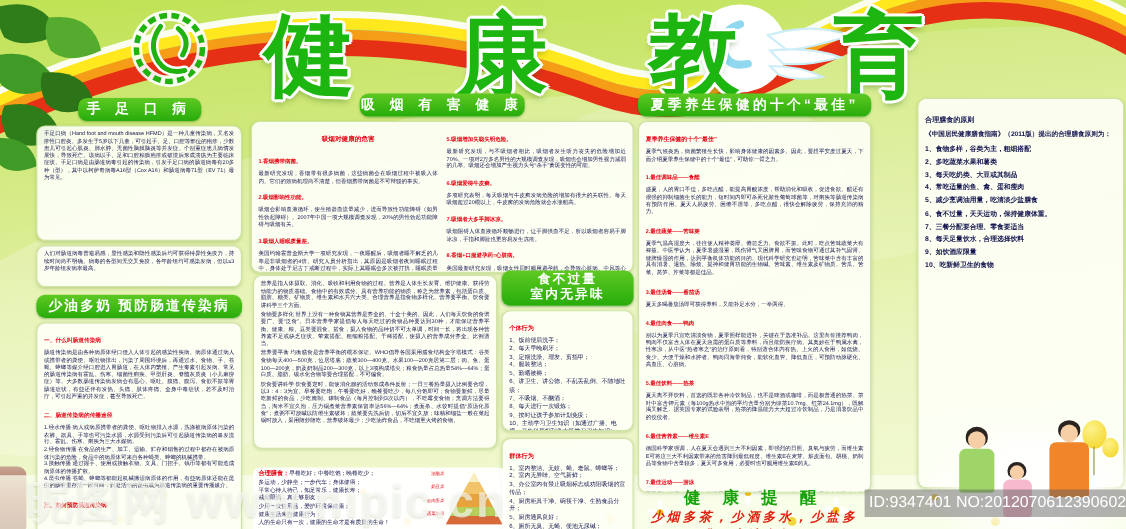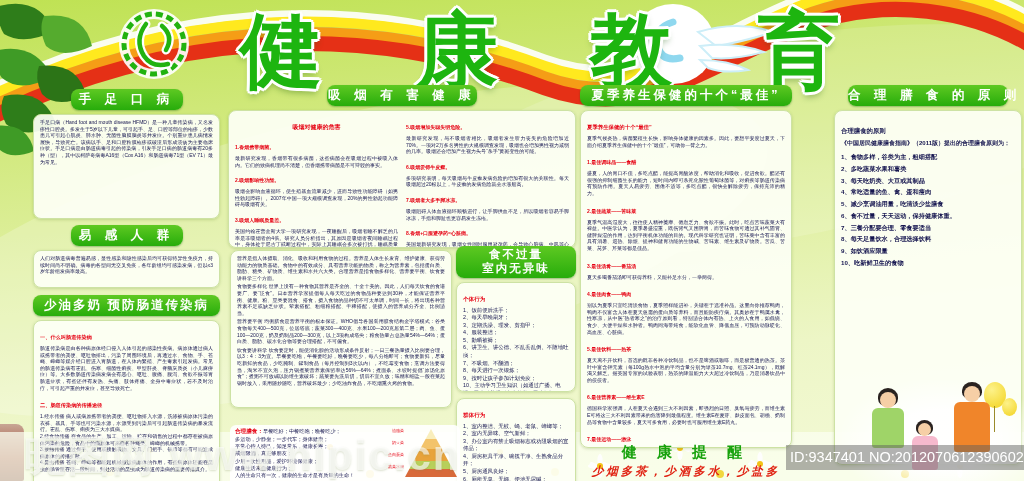--- a/index.html
+++ b/index.html
@@ -138,21 +138,20 @@
     <circle cx="905" cy="52" r="4" fill="#f0d020" opacity="0.85"></circle>
   </svg>
 
   <div class="edgeart"></div>
 
   <div class="col" style="left:33px;width:187px;">
     <div class="pill small">手 足 口 病</div>
     <div class="card" style="margin-top:4px;height:95px;">
       <p class="body">手足口病（Hand foot and mouth disease HFMD）是一种儿童传染病，又名发疹性口腔炎。多发生于5岁以下儿童，可引起手、足、口腔等部位的疱疹，少数患儿可引起心肌炎、肺水肿、无菌性脑膜脑炎等并发症。个别重症患儿病情发展快，导致死亡。该病以手、足和口腔粘膜疱疹或破溃后形成溃疡为主要临床症状。手足口病是由肠道病毒引起的传染病，引发手足口病的肠道病毒有20多种（型），其中以柯萨奇病毒A16型（Cox A16）和肠道病毒71型（EV 71）最为常见。</p>
     </div>
-    <div class="pill small" style="margin-top:6px;">易 感 人 群</div>
     <div class="card" style="margin-top:4px;height:28px;">
       <p class="body">人们对肠道病毒普遍易感，显性感染和隐性感染后均可获得特异性免疫力，持续时间尚不明确。病毒的各型间无交叉免疫，各年龄组均可感染发病，但以≤3岁年龄组发病率最高。</p>
     </div>
     <div class="pill" style="margin-top:7px;letter-spacing:2px;">少油多奶  预防肠道传染病</div>
     <div class="card" style="margin-top:4px;height:240px;">
       <p class="item"><span class="redh" style="font-size:5.2px;">一、什么叫肠道传染病</span></p>
       <p class="body">肠道传染病是由各种病原体经口侵入人体引起的感染性疾病。病原体通过病人或携带者的粪便、呕吐物排出，污染了周围环境后，再通过水、食物、手、苍蝇、蟑螂等媒介经口腔进入胃肠道，在人体内繁殖、产生毒素引起发病。常见的肠道传染病有霍乱、伤寒、细菌性痢疾、甲型肝炎、脊髓灰质炎（小儿麻痹症）等。大多数肠道传染病发病会有恶心、呕吐、腹痛、腹泻、食欲不振等胃肠道症状，有些还伴有发热、头痛、肢体疼痛、全身中毒症状，若不及时治疗，可引起严重的并发症，甚至导致死亡。</p>
       <p class="item" style="margin-top:2px;"><span class="redh" style="font-size:5.2px;">二、肠道传染病的传播途径</span></p>
       <p class="body">1.经水传播 病人或病原携带者的粪便、呕吐物排入水源，洗涤被病原体污染的衣裤、器具、手等也可污染水源，水源受到污染后可引起肠道传染病的暴发流行。霍乱、伤寒、痢疾为三大水媒病。
 2.经食物传播 在食品的生产、加工、运输、贮存和销售的过程中都存在被病原体污染的危险，食品中的病原体可来自各种蝇类、蟑螂的机械携带。
@@ -270,21 +269,20 @@
 
     </div>
     <div class="reminder">
       <div class="rem-title">健 康 提 醒</div>
       <div class="rem-line">少烟多茶，少酒多水，少盐多醋，少油多奶，</div>
 
     </div>
   </div>
 
   <div class="col" style="left:834px;width:188px;">
-    <div class="pill" style="width:160px;margin:0 auto;">合 理 膳 食 的 原 则</div>
     <div class="card" style="margin-top:4px;height:345px;">
       <p class="item" style="margin-top:4px;"><span style="font-weight:bold;font-size:6.4px;color:#15154f;">合理膳食的原则</span></p>
       <p style="font-weight:bold;font-size:6px;color:#15154f;margin:0 0 3px 0;">《中国居民健康膳食指南》（2011版）提出的合理膳食原则为：</p>
       <ul class="ilist" style="font-size:6.2px;font-weight:bold;line-height:1.9;">
         <li>1、食物多样，谷类为主，粗细搭配</li>
         <li>2、多吃蔬菜水果和薯类</li>
         <li>3、每天吃奶类、大豆或其制品</li>
         <li>4、常吃适量的鱼、禽、蛋和瘦肉</li>
         <li>5、减少烹调油用量，吃清淡少盐膳食</li>
         <li>6、食不过量，天天运动，保持健康体重。</li>

